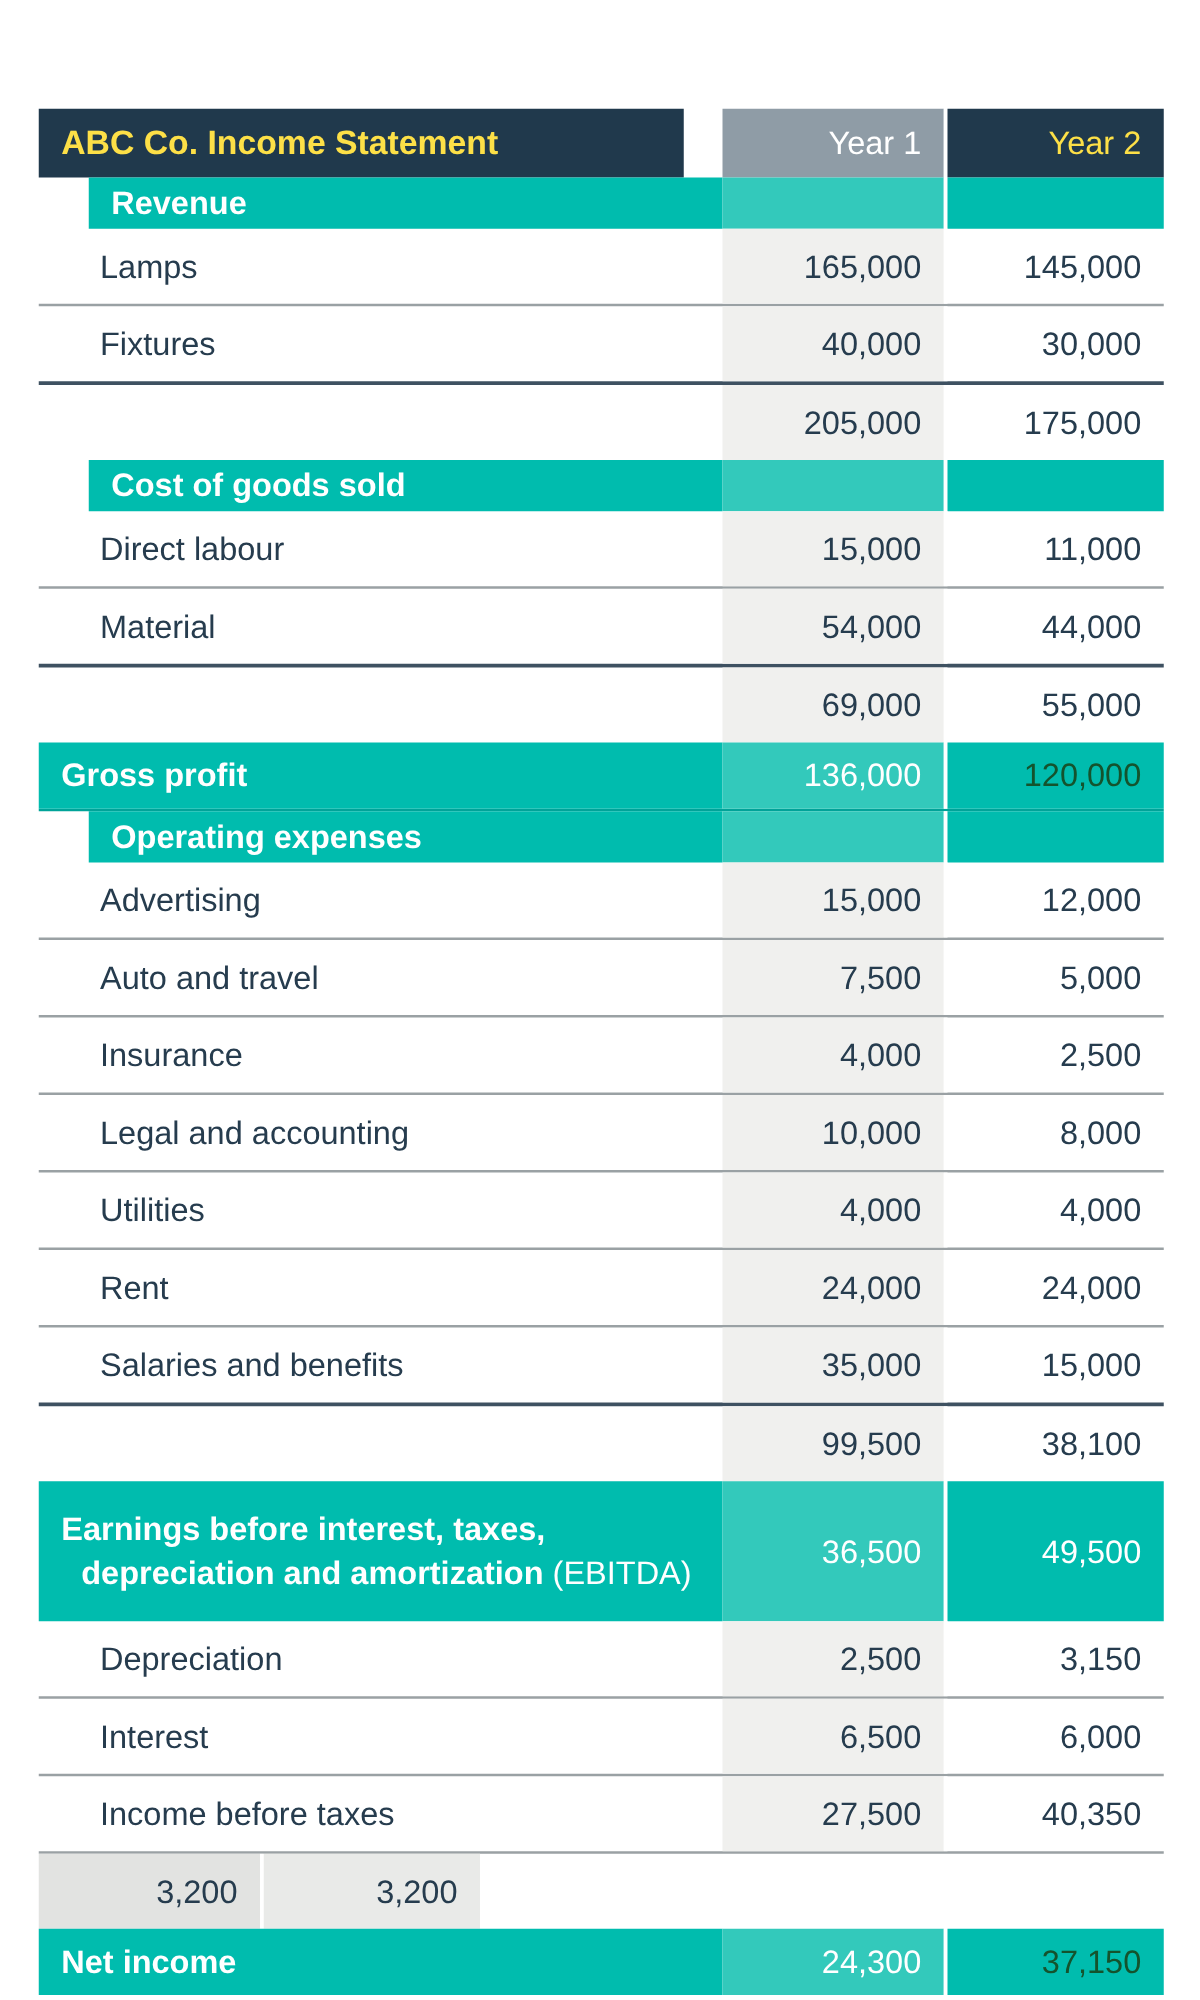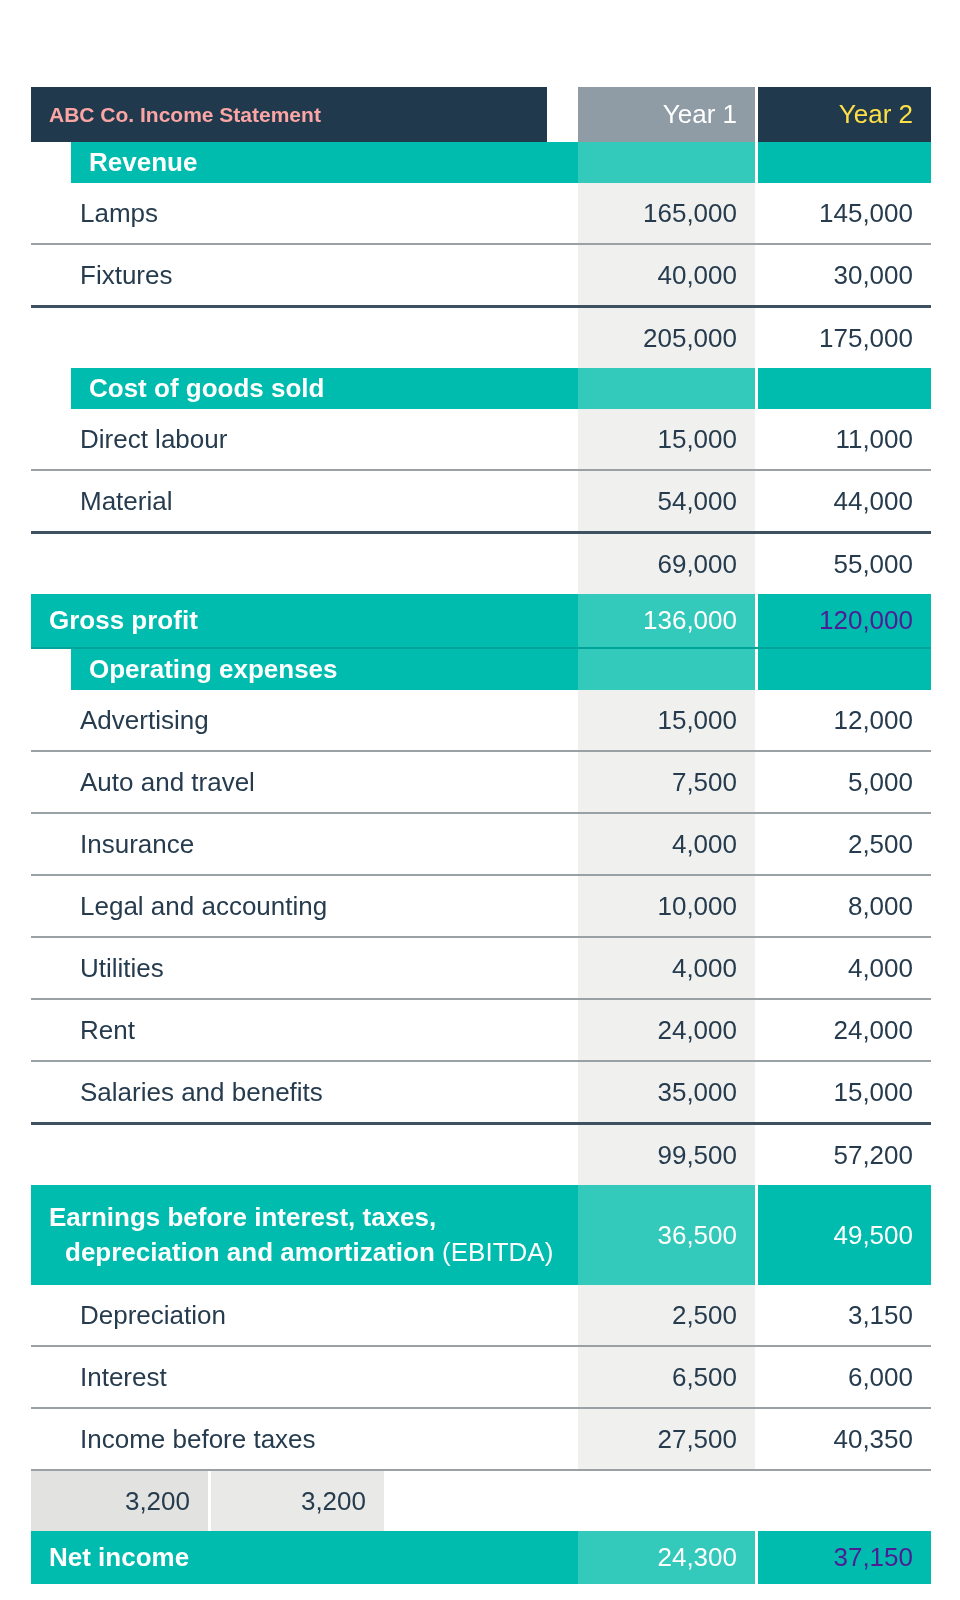--- a/index.html
+++ b/index.html
@@ -20,42 +20,42 @@
   }
   .row { display: flex; height: 60px; }
   .cell { display: flex; align-items: center; box-sizing: border-box; }
   .lab  { flex: 1 1 auto; padding-left: 18px; }
   .v1   { width: 177px; justify-content: flex-end; padding-right: 18px; }
   .gap  { width: 3px; background: #ffffff; }
   .v2   { width: 173px; justify-content: flex-end; padding-right: 18px; }
 
   
   .header-row { height: 55px; }
-  .header-row .lab { background: var(--navy, #20394c); color: #fca5a5; font-weight: 700; font-size: 21px; }
+  .header-row .lab { background: var(--navy, #20394c); color: #fde047; font-weight: 700; font-size: 27px; }
   .header-row .v1  { background: var(--gray-header, #8f9ca6); color: #fff; margin-left: 31px; }
   .header-row .v2  { background: var(--navy, #20394c); color: #fde047; }
 
   
   .row-section { height: 41px; padding-left: 40px; }
   .row-section .lab { background: var(--teal, #00bcae); color: #fff; font-weight: 700; }
   .row-section .v1  { background: var(--teal-light, #33c9bb); }
   .row-section .v2  { background: var(--teal, #00bcae); }
 
   
   .row-item .lab { padding-left: 49px; }
   .row-item .v1, .row-subtotal .v1 { background: var(--band, #f0f0ee); }
 
   
   .row-total-teal { height: 53px; text-align: center; }
   .row-total-teal .lab { background: var(--teal, #00bcae); color: #fff; font-weight: 700; }
   .row-total-teal .v1  { background: var(--teal-light, #33c9bb); color: #fff; }
-  .row-total-teal .v2  { background: var(--teal, #00bcae); color: #4c1d95; }
-
-  
-  .row-total-teal-2line { height: 100px; }
+  .row-total-teal .v2  { background: var(--teal, #00bcae); color: #14532d; }
+
+  
+  .row-total-teal-2line { height: 112px; }
   .row-total-teal-2line .lab {
     background: var(--teal, #00bcae); color: #fff; font-weight: 700;
     flex-direction: column; align-items: flex-start; justify-content: center;
     line-height: 1.35;
   }
   .row-total-teal-2line .lab .l2 { padding-left: 16px; }
   .row-total-teal-2line .lab .n  { font-weight: 400; }
   .row-total-teal-2line .v1 { background: var(--teal-light, #33c9bb); color: #fff; }
   .row-total-teal-2line .v2 { background: var(--teal, #00bcae); color: #fff; }
 
@@ -192,21 +192,21 @@
         <div class="cell lab">Salaries and benefits</div>
         <div class="cell v1">35,000</div>
         <div class="gap"></div>
         <div class="cell v2">15,000</div>
       </div>
       <div class="sep sep-dark"></div>
       <div class="row row-subtotal">
         <div class="cell lab"></div>
         <div class="cell v1">99,500</div>
         <div class="gap"></div>
-        <div class="cell v2">57,200</div>
+        <div class="cell v2">38,100</div>
       </div>
       <div class="row row-total-teal-2line">
         <div class="cell lab">
           <div class="l1">Earnings before interest, taxes,</div>
           <div class="l2"><span>depreciation and amortization</span>&nbsp;<span class="n">(EBITDA)</span></div>
         </div>
         <div class="cell v1">36,500</div>
         <div class="gap"></div>
         <div class="cell v2">49,500</div>
       </div>

